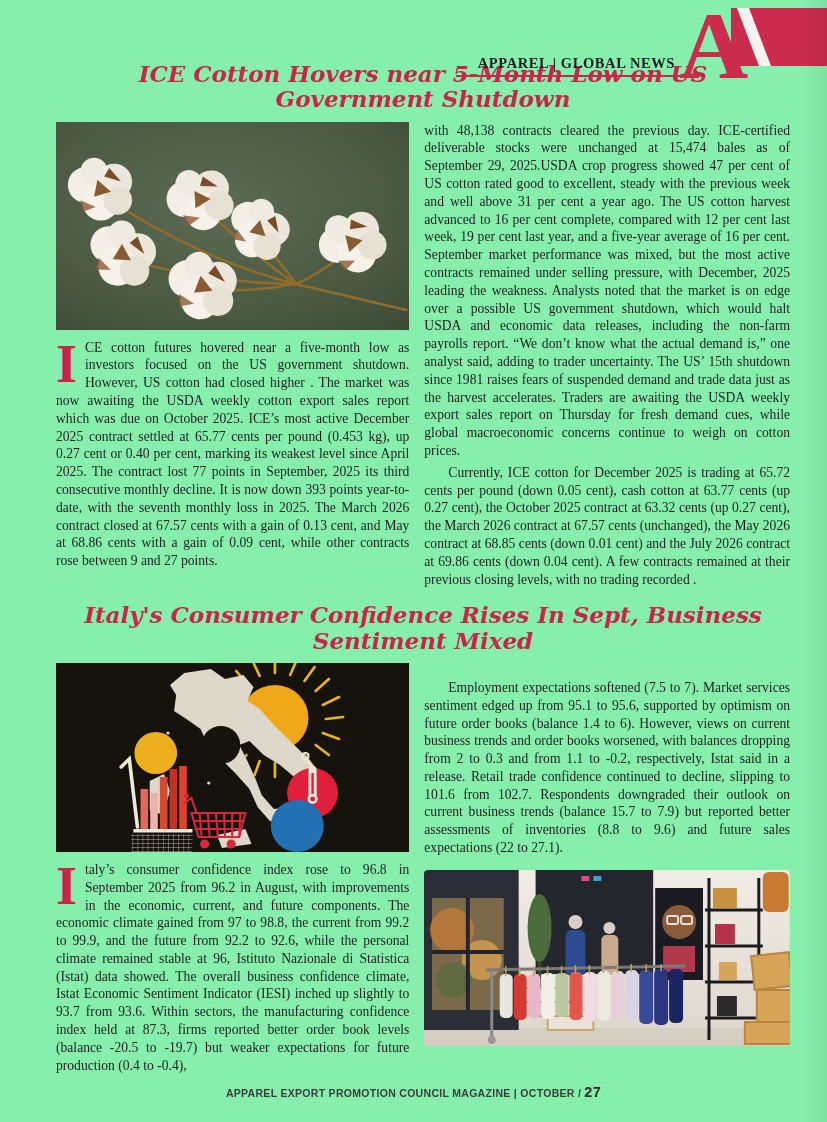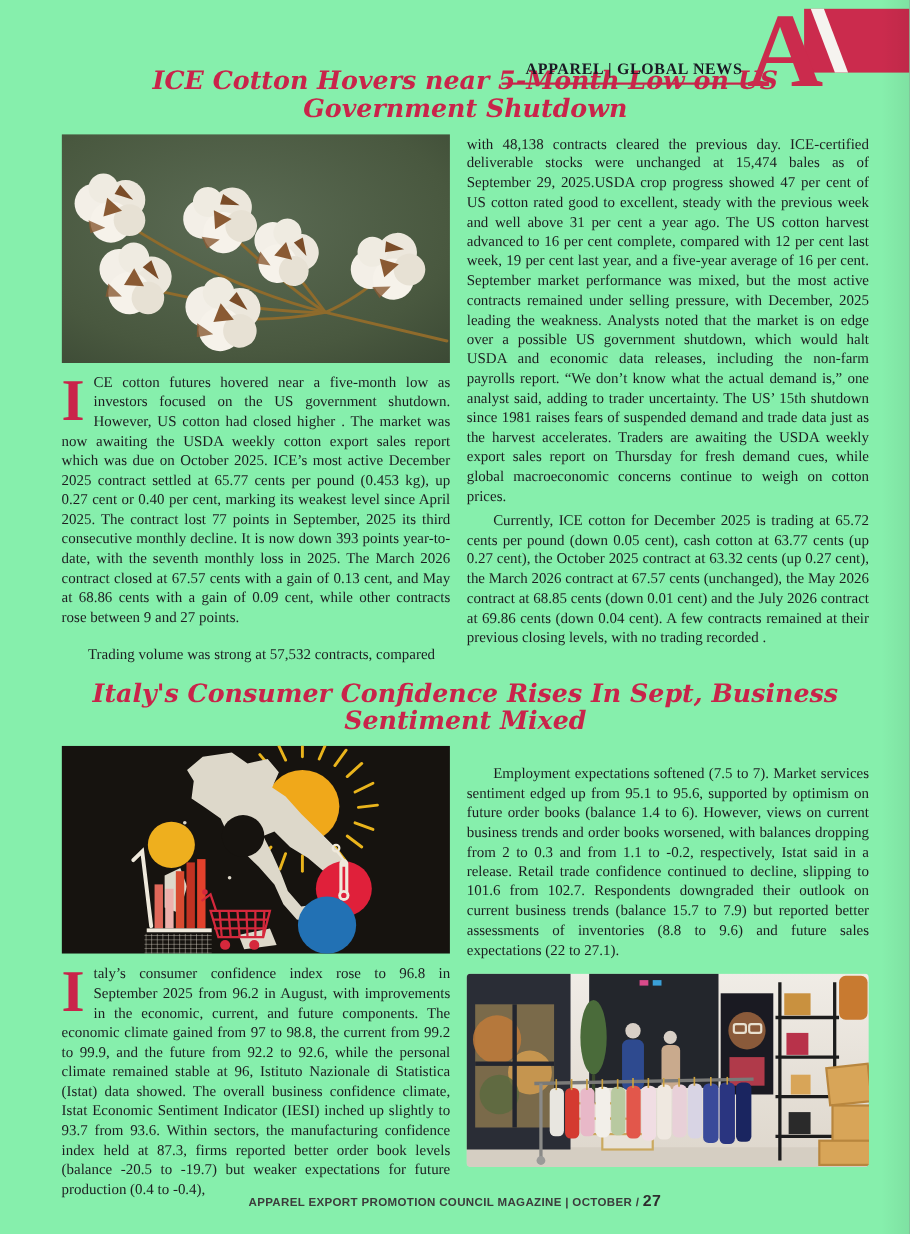--- a/index.html
+++ b/index.html
@@ -117,21 +117,20 @@
               </g>
               <use href="#boll" transform="translate(45,68) scale(1.7)"></use>
               <use href="#boll" transform="translate(66,133) scale(1.75) rotate(20)"></use>
               <use href="#boll" transform="translate(145,78) scale(1.7) rotate(-15)"></use>
               <use href="#boll" transform="translate(147,165) scale(1.8) rotate(10)"></use>
               <use href="#boll" transform="translate(203,108) scale(1.6) rotate(30)"></use>
               <use href="#boll" transform="translate(298,121) scale(1.7) rotate(-25)"></use>
             </svg>
           </figure>
           <p class="body"><span class="dropcap">I</span><span>CE cotton futures hovered near a five-month low as investors focused on the US government shutdown. However, US cotton had closed higher . The market was now awaiting the USDA weekly cotton export sales report which was due on October 2025. ICE’s most active December 2025 contract settled at 65.77 cents per pound (0.453 kg), up 0.27 cent or 0.40 per cent, marking its weakest level since April 2025. The contract lost 77 points in September, 2025 its third consecutive monthly decline. It is now down 393 points year-to-date, with the seventh monthly loss in 2025. The March 2026 contract closed at 67.57 cents with a gain of 0.13 cent, and May at 68.86 cents with a gain of 0.09 cent, while other contracts rose between 9 and 27 points.</span></p>
-          <p class="body indent gap-top">Trading volume was strong at 57,532 contracts, compared</p>
         </div>
         <div>
           <p class="body">with 48,138 contracts cleared the previous day. ICE-certified deliverable stocks were unchanged at 15,474 bales as of September 29, 2025.USDA crop progress showed 47 per cent of US cotton rated good to excellent, steady with the previous week and well above 31 per cent a year ago. The US cotton harvest advanced to 16 per cent complete, compared with 12 per cent last week, 19 per cent last year, and a five-year average of 16 per cent. September market performance was mixed, but the most active contracts remained under selling pressure, with December, 2025 leading the weakness. Analysts noted that the market is on edge over a possible US government shutdown, which would halt USDA and economic data releases, including the non-farm payrolls report. “We don’t know what the actual demand is,” one analyst said, adding to trader uncertainty. The US’ 15th shutdown since 1981 raises fears of suspended demand and trade data just as the harvest accelerates. Traders are awaiting the USDA weekly export sales report on Thursday for fresh demand cues, while global macroeconomic concerns continue to weigh on cotton prices.</p>
           <p class="body indent">Currently, ICE cotton for December 2025 is trading at 65.72 cents per pound (down 0.05 cent), cash cotton at 63.77 cents (up 0.27 cent), the October 2025 contract at 63.32 cents (up 0.27 cent), the March 2026 contract at 67.57 cents (unchanged), the May 2026 contract at 68.85 cents (down 0.01 cent) and the July 2026 contract at 69.86 cents (down 0.04 cent). A few contracts remained at their previous closing levels, with no trading recorded .</p>
         </div>
       </div>
     </section>
 
     <section class="article-2">
       <h1 class="headline">Italy's Consumer Confidence Rises In Sept, Business Sentiment Mixed</h1>

